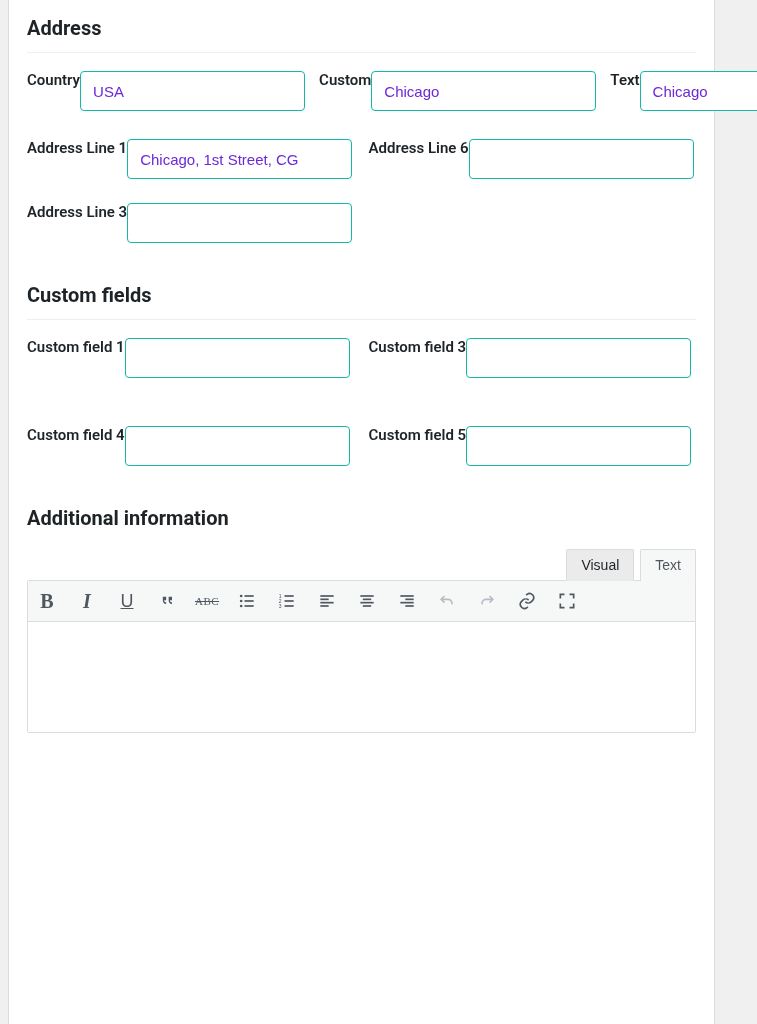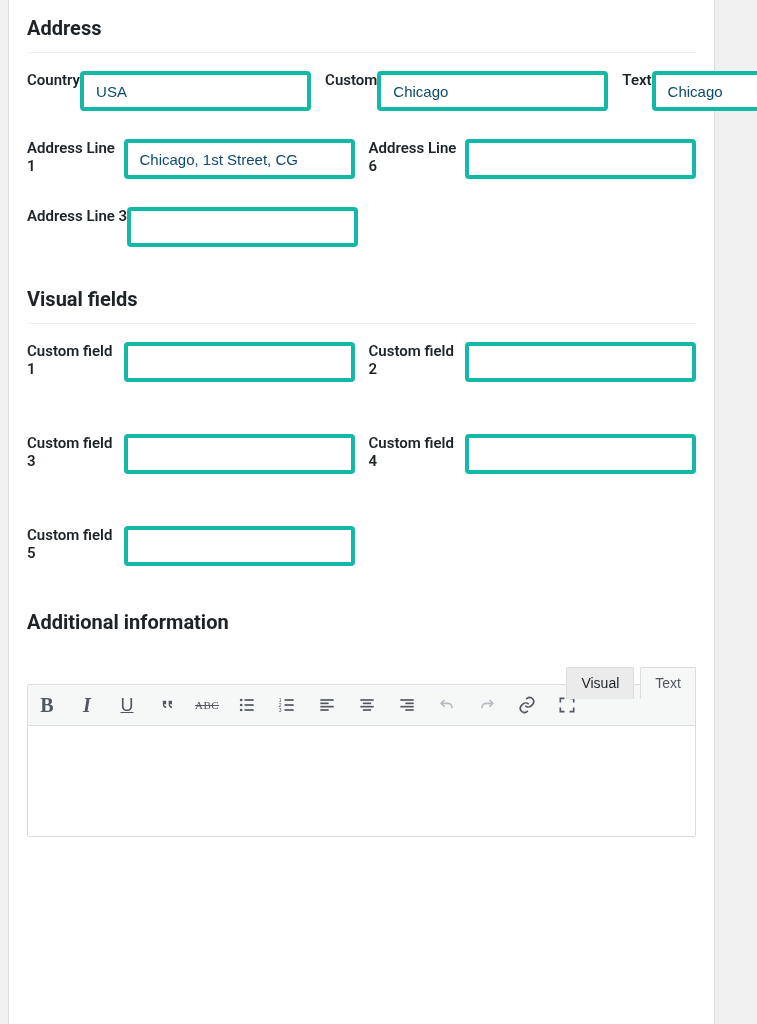--- a/index.html
+++ b/index.html
@@ -38,47 +38,47 @@
   .row-wrap { display: flex; flex-wrap: wrap; gap: 24px 14px; }
   .row-wrap .field { flex: 0 0 calc(50% - 7px); margin-bottom: 24px; }
   label.fld-label {
     font-size: 15px;
     font-weight: 600;
     color: #1d2327;
     margin-bottom: 8px;
   }
   input.text-input {
     height: 40px;
-    border: 4px solid #14b8a6;
+    border: 1px solid #14b8a6;
     border-radius: 4px;
     background: #fff;
     padding: 0 12px;
     font-size: 15px;
-    color: #0c4a6e;
+    color: #6d28d9;
     outline: none;
   }
 
   
   .editor-tabs {
     display: flex;
     justify-content: flex-end;
     gap: 6px;
     margin-top: 6px;
   }
   .editor-tab {
     border: 1px solid #dcdcde;
     border-bottom: none;
     background: #f6f7f7;
     color: #50575e;
     font-size: 14px;
     padding: 7px 14px 8px;
     border-radius: 2px 2px 0 0;
     cursor: pointer;
     position: relative;
-    top: 15px;
+    top: 1px;
   }
   .editor-tab.active {
     background: #ebebeb;
     color: #1d2327;
   }
 
   
   .editor-box {
     border: 1px solid #dcdcde;
     border-radius: 2px;
@@ -154,29 +154,25 @@
       </div>
     </div>
 
     <div class="row">
       <div class="field field-half">
         <label class="fld-label">Address Line 3</label>
         <input class="text-input" type="text" value="" style="">
       </div>
     </div>
 
-    <h2 class="section-title">Visual fields</h2>
+    <h2 class="section-title">Custom fields</h2>
 
     <div class="row-wrap">
       <div class="field">
         <label class="fld-label">Custom field 1</label>
-        <input class="text-input" type="text" value="" style="">
-      </div>
-      <div class="field">
-        <label class="fld-label">Custom field 2</label>
         <input class="text-input" type="text" value="" style="">
       </div>
       <div class="field">
         <label class="fld-label">Custom field 3</label>
         <input class="text-input" type="text" value="" style="">
       </div>
       <div class="field">
         <label class="fld-label">Custom field 4</label>
         <input class="text-input" type="text" value="" style="">
       </div>

